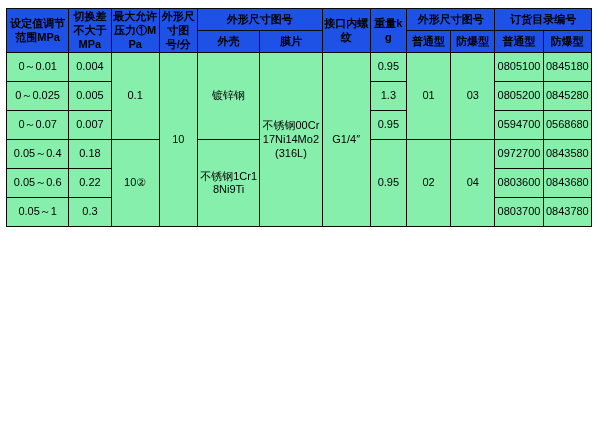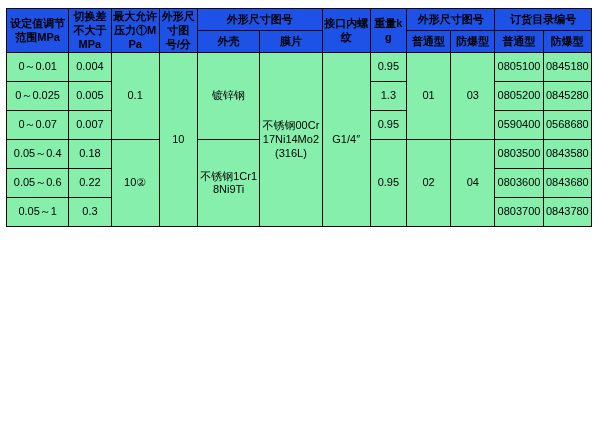--- a/index.html
+++ b/index.html
@@ -120,32 +120,32 @@
         <td class="body">0～0.025</td>
         <td class="body">0.005</td>
         <td class="body">1.3</td>
         <td class="body">0805200</td>
         <td class="body">0845280</td>
       </tr>
       <tr>
         <td class="body">0～0.07</td>
         <td class="body">0.007</td>
         <td class="body">0.95</td>
-        <td class="body">0590400</td>
+        <td class="body">0594700</td>
         <td class="body">0568680</td>
       </tr>
       <tr>
         <td class="body">0.05～0.4</td>
         <td class="body">0.18</td>
         <td class="body" rowspan="3">10②</td>
         <td class="body" rowspan="3">不锈钢1Cr18Ni9Ti</td>
         <td class="body" rowspan="3">0.95</td>
         <td class="body" rowspan="3">02</td>
         <td class="body" rowspan="3">04</td>
-        <td class="body">0803500</td>
+        <td class="body">0972700</td>
         <td class="body">0843580</td>
       </tr>
       <tr>
         <td class="body">0.05～0.6</td>
         <td class="body">0.22</td>
         <td class="body">0803600</td>
         <td class="body">0843680</td>
       </tr>
       <tr>
         <td class="body">0.05～1</td>

